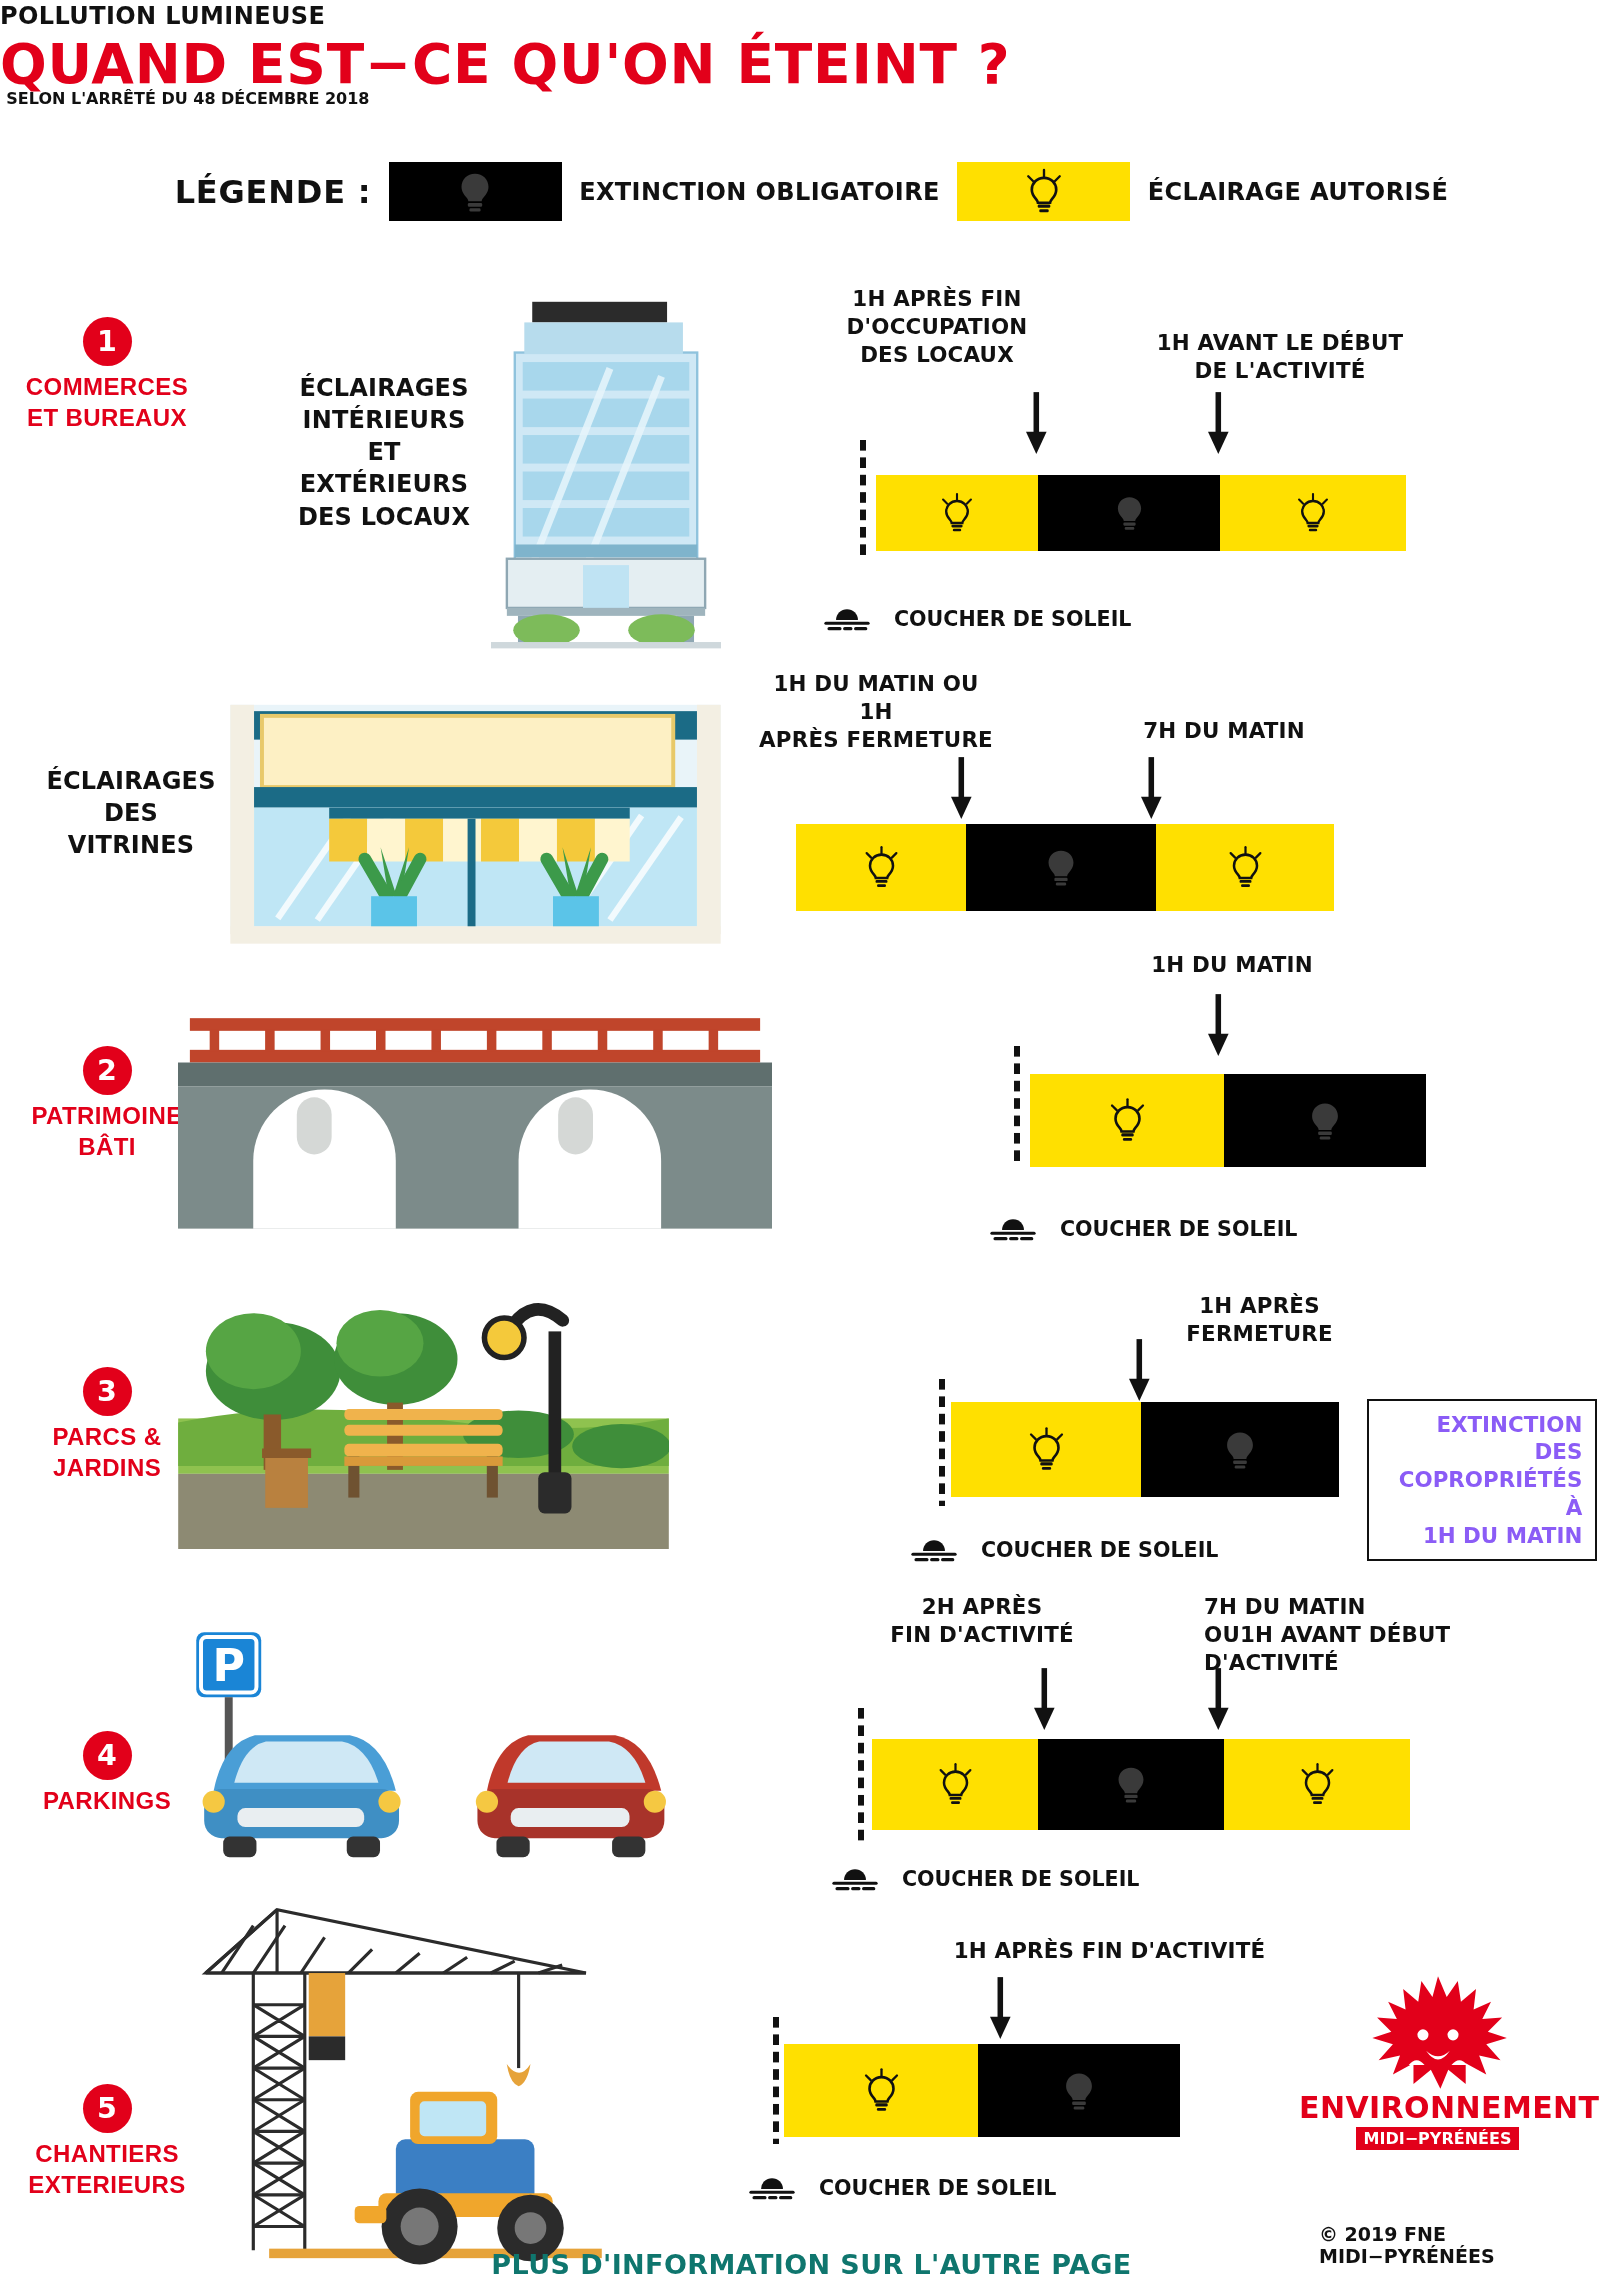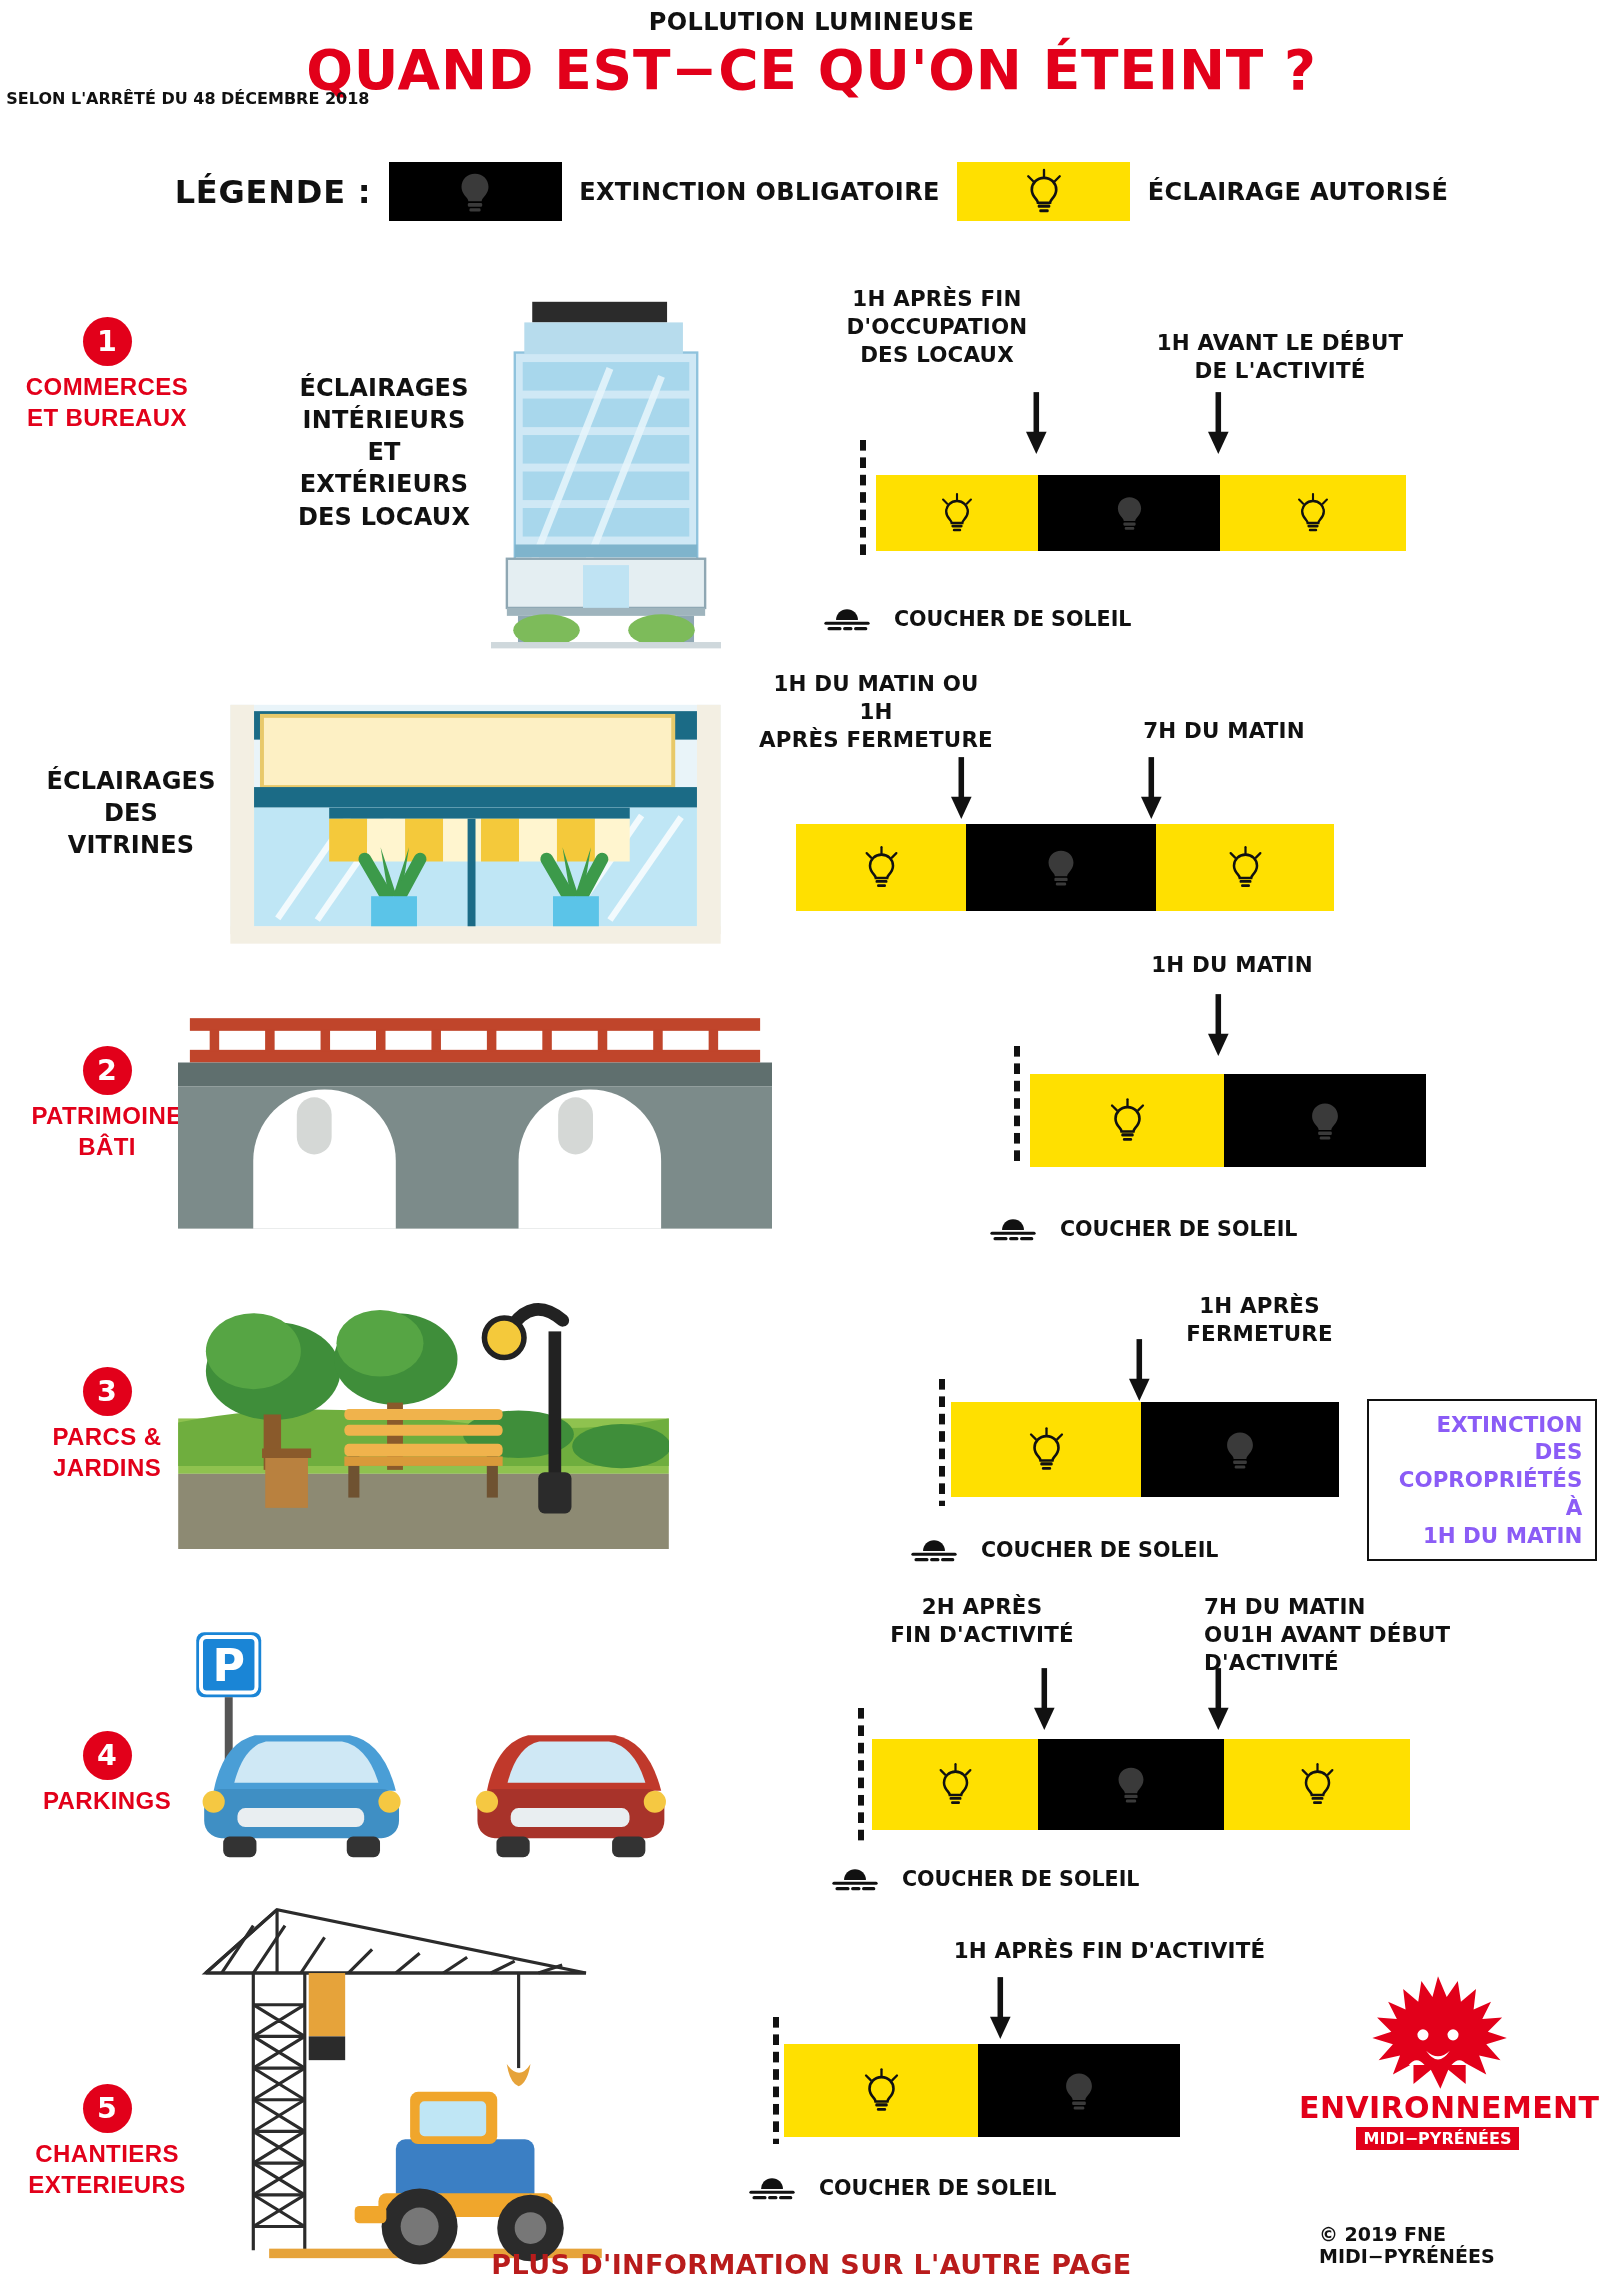--- a/index.html
+++ b/index.html
@@ -6,21 +6,21 @@
   body {
     width: 1623px; height: 2295px;
     background: #ffffff;
     font-family: "Liberation Sans", sans-serif;
     position: relative;
     overflow: hidden;
   }
   .page { position: relative; width: 1623px; height: 2295px; }
 
   
-  .header { text-align: center; padding-top: 8px; }
+  .header { padding-top: 2px; }
   .kicker {
     font-size: 24px; font-weight: bold; letter-spacing: 0.4px;
     color: #111; font-family: "DejaVu Sans", sans-serif;
   }
   .title {
     font-size: 55px; font-weight: bold; color: #e2001a;
     letter-spacing: 0.8px; margin-top: 1.6px;
     font-family: "DejaVu Sans", sans-serif;
   }
   .arrete {
@@ -92,21 +92,21 @@
     font-size: 20.6px; font-weight: bold; color: #111;
     font-family: "DejaVu Sans", sans-serif;
   }
   .note-box {
     position: absolute; border: 2.4px solid #111; padding: 9.5px 12.7px;
     font-size: 21.4px; font-weight: bold; color: #8b5cf6; text-align: right;
     line-height: 1.3; font-family: "DejaVu Sans", sans-serif;
   }
   .footer-note {
     position: absolute; left: 0; width: 1623px; text-align: center;
-    font-size: 27px; font-weight: bold; color: #b91c1c; letter-spacing: 0.4px;
+    font-size: 27px; font-weight: bold; color: #0f766e; letter-spacing: 0.4px;
     font-family: "DejaVu Sans", sans-serif;
   }
   .copyright {
     position: absolute; font-size: 19px; font-weight: bold; color: #111;
     font-family: "DejaVu Sans", sans-serif;
   }
   .fne-logo { position: absolute; text-align: center; }
   .fne-text {
     font-size: 30px; font-weight: bold; color: #e2001a; line-height: 1.05;
     letter-spacing: 0.4px; font-family: "DejaVu Sans", sans-serif;

